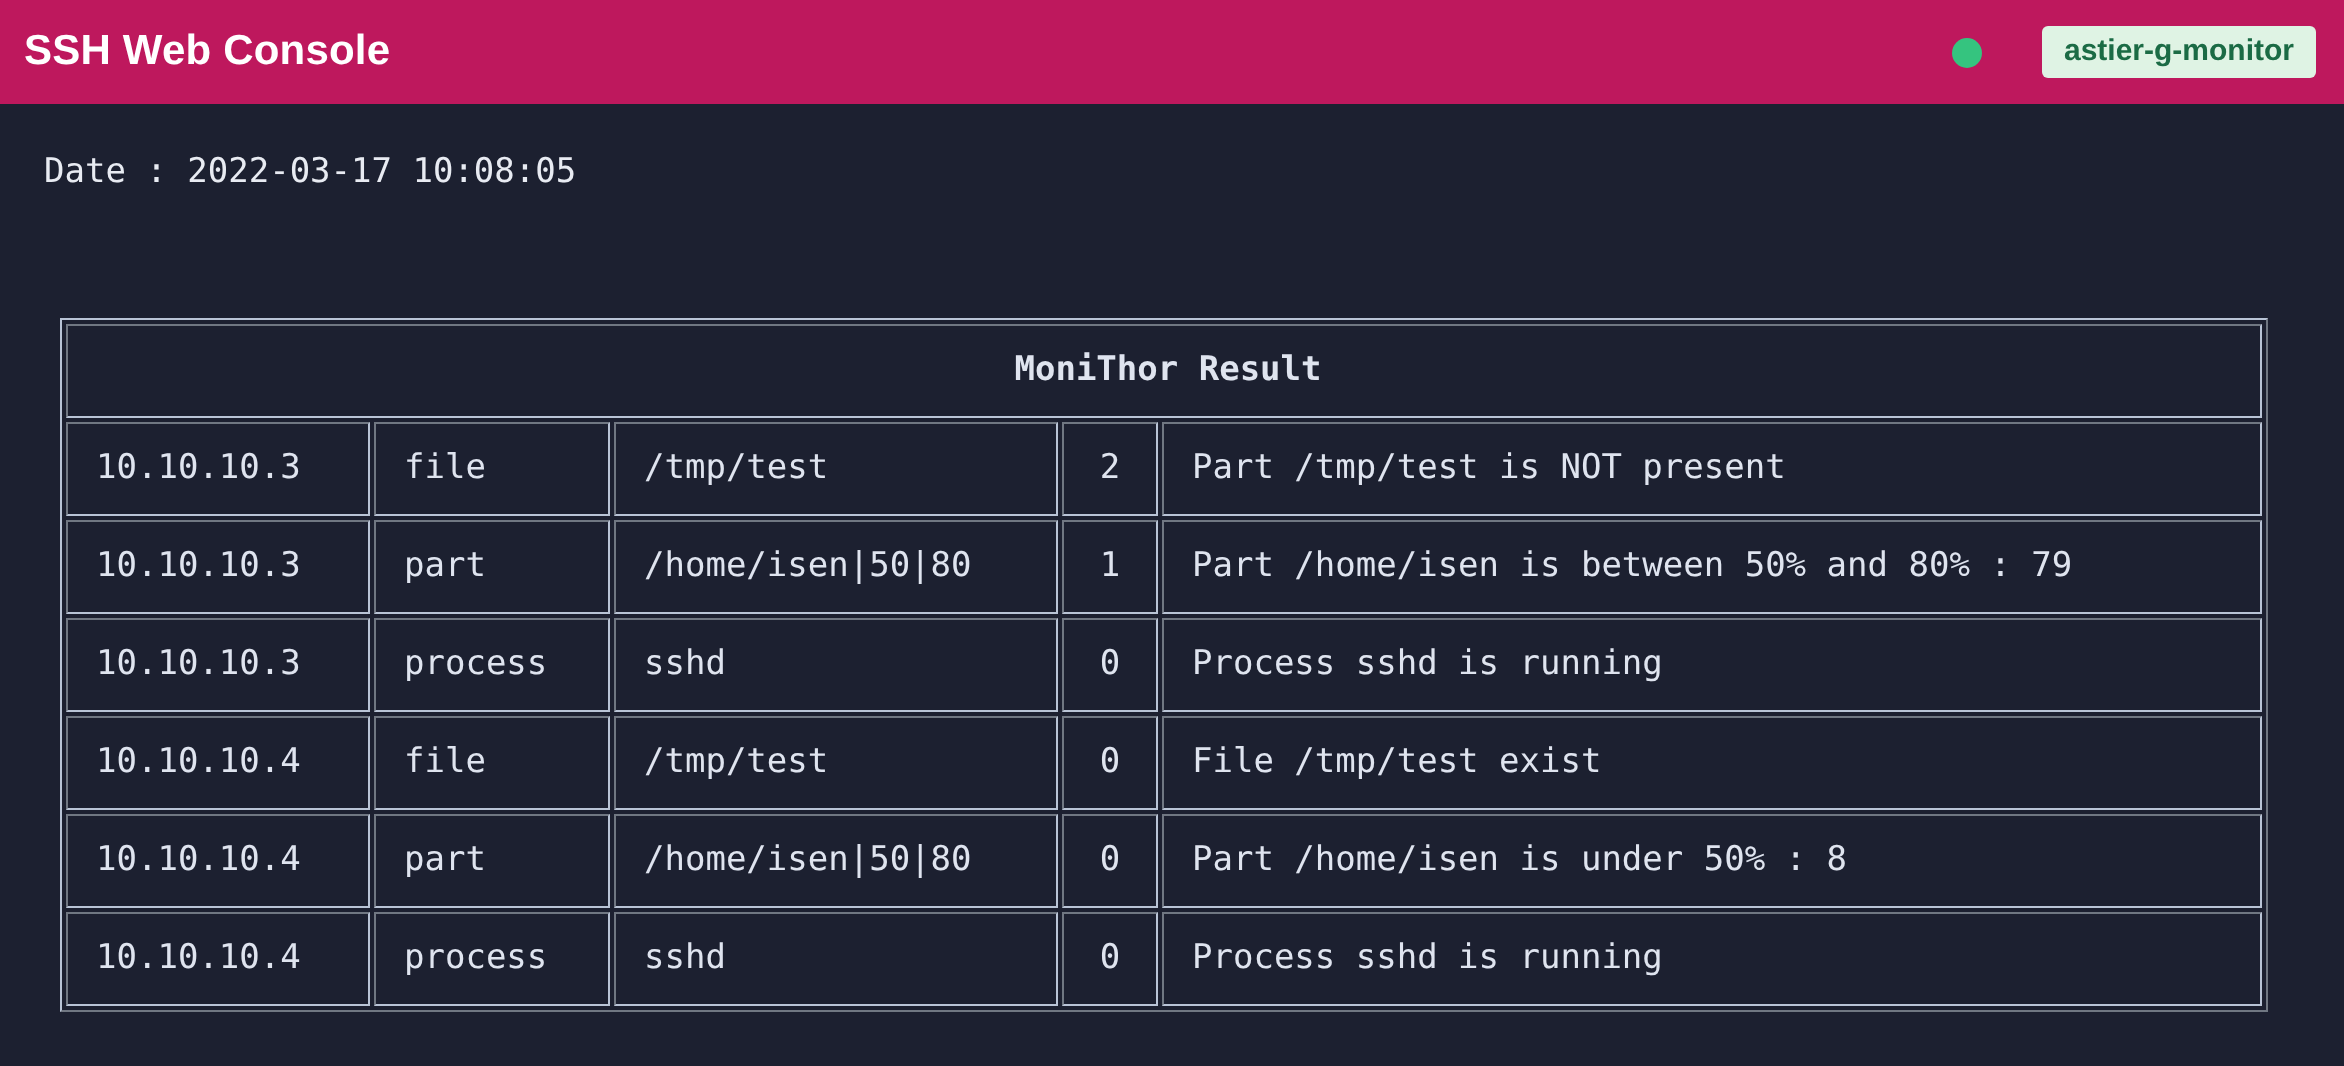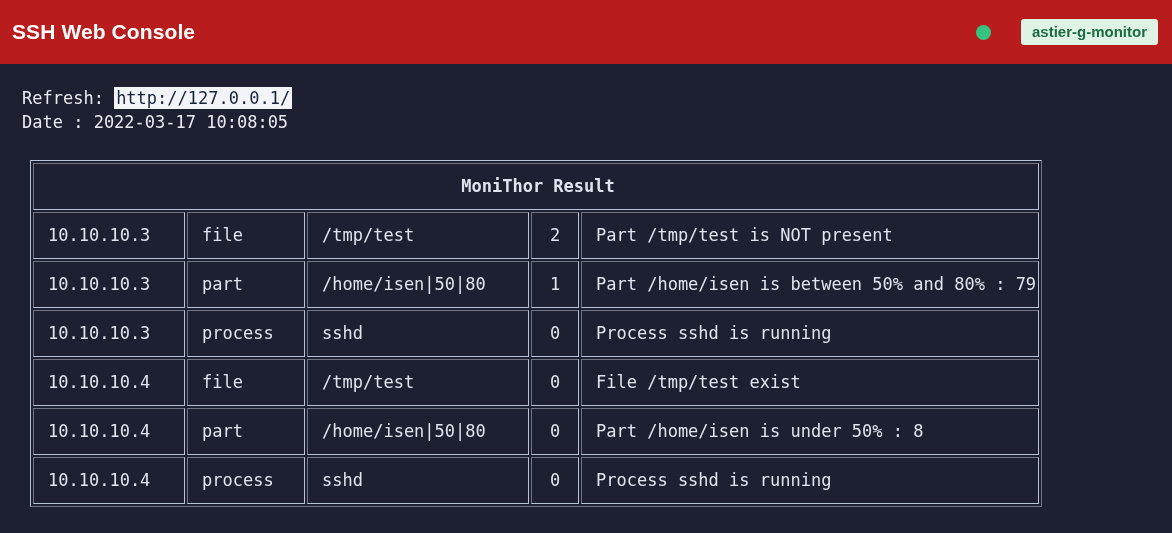--- a/index.html
+++ b/index.html
@@ -9,22 +9,22 @@
   body {
     width: 1172px;
     height: 533px;
     background: #1c2030;
     font-family: "Liberation Sans", sans-serif;
     overflow: hidden;
   }
 
   
   .topbar {
-    height: 64px;
-    background: #b91c1c;
+    height: 52px;
+    background: #be185d;
     display: flex;
     align-items: center;
     justify-content: space-between;
     padding: 0 14px 0 12px;
     box-sizing: border-box;
   }
   .app-title {
     color: #ffffff;
     font-size: 21px;
     font-weight: bold;
@@ -72,22 +72,23 @@
 
   
   .table-wrap {
     padding: 26px 0 0 30px;
   }
   table.monithor {
     border-collapse: separate;
     border-spacing: 2px;
     border: 1px outset #b9c4d6;
     background: #1c2030;
-    width: 1012px;
+    width: 1104px;
     table-layout: fixed;
+    margin-top: 35px;
   }
   .caption-cell {
     font-family: "DejaVu Sans Mono", "Liberation Mono", monospace;
     color: #ffffff;
     font-size: 18px;
     font-weight: bold;
     text-align: center;
     padding: 13px 6px 14px 6px;
     border: 1px inset #b9c4d6;
     background: #1c2030;
@@ -113,21 +114,20 @@
 
 <div class="topbar">
   <div class="app-title">SSH Web Console</div>
   <div class="status-area">
     <span class="status-dot"></span>
     <span class="host-badge">astier-g-monitor</span>
   </div>
 </div>
 
 <div class="info">
-  <div class="info-line"><span>Refresh: </span><span class="refresh-url">http://127.0.0.1/</span></div>
   <div class="info-line">Date : 2022-03-17 10:08:05</div>
 </div>
 
 <div class="table-wrap">
   <table class="monithor">
     <colgroup>
       <col class="col-ip">
         <col class="col-type">
         <col class="col-target">
         <col class="col-code">

